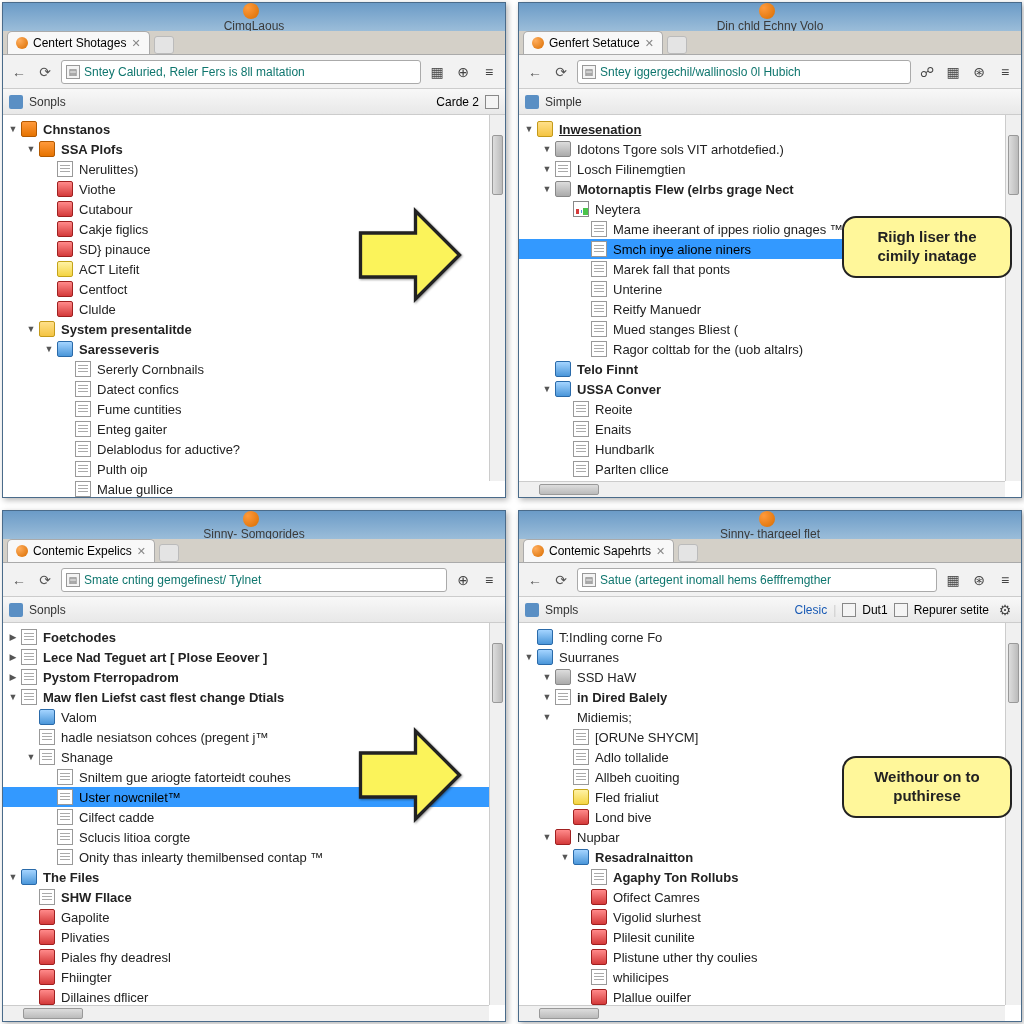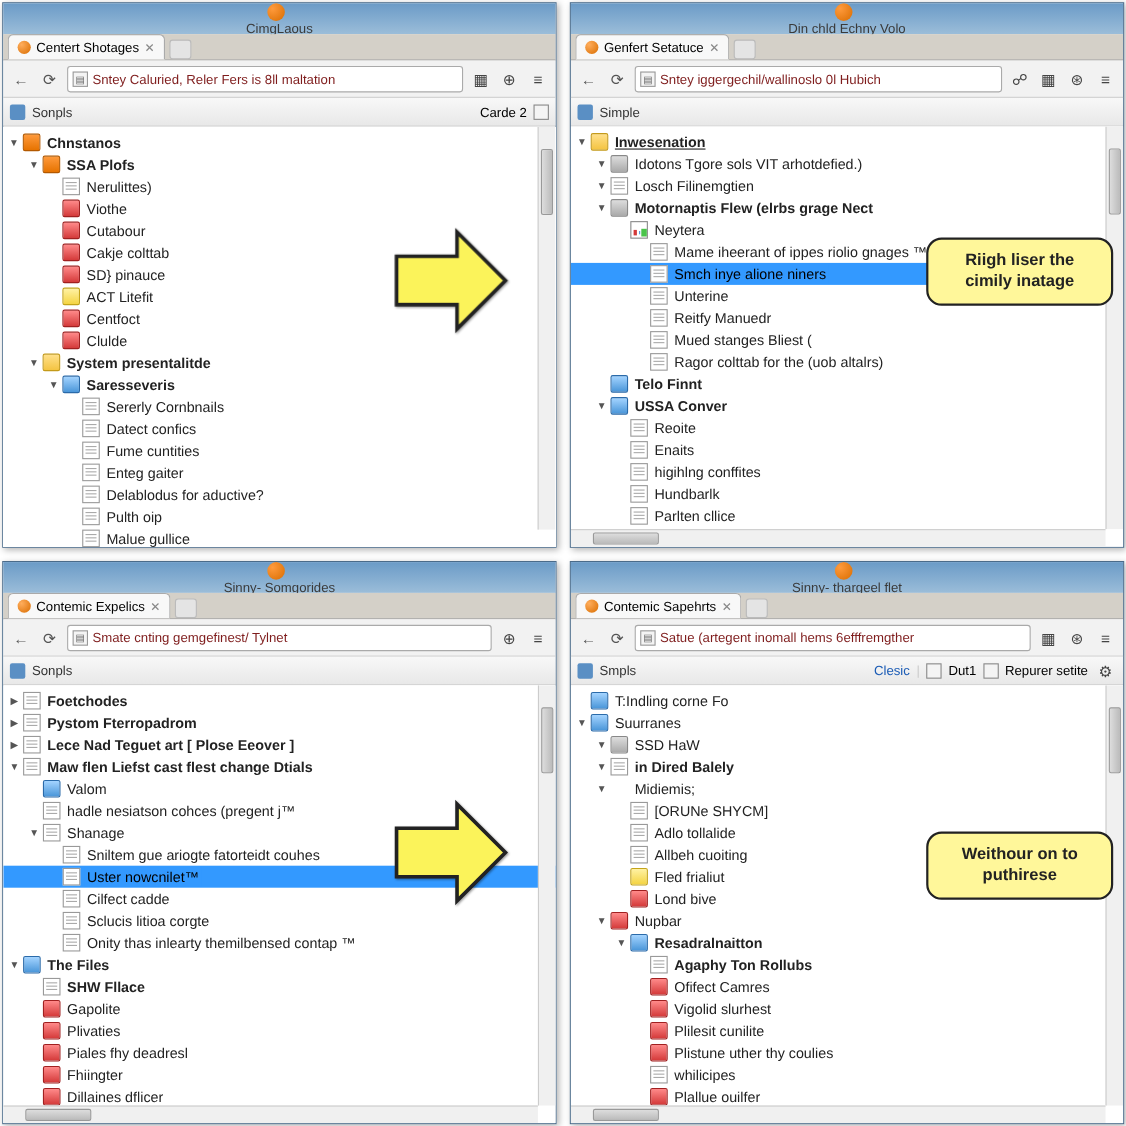--- a/index.html
+++ b/index.html
@@ -13,21 +13,21 @@
 .winbtn.close { background: linear-gradient(to bottom, #e77471, #c11b17); color: #fff; }
 .tabbar { height: 24px; background: #d4d0c8; display: flex; align-items: flex-end; padding-left: 4px; border-bottom: 1px solid #aaa; }
 .tab { background: #f8f8f8; border: 1px solid #aaa; border-bottom: none; border-radius: 5px 5px 0 0; padding: 4px 8px; display: flex; align-items: center; gap: 5px; font-size: 12px; cursor: pointer; }
 .tab-icon { width: 12px; height: 12px; background: radial-gradient(circle at 30% 30%, #ffad5c, #d96d00); border-radius: 50%; }
 .tab-x { color: #888; font-size: 11px; cursor: pointer; }
 .newtab { width: 20px; height: 18px; background: #e4e4e4; margin-left: 4px; border: 1px solid #bbb; border-radius: 3px; }
 .navbar { height: 34px; background: #f2f2f2; border-bottom: 1px solid #ccc; display: flex; align-items: center; padding: 0 6px; gap: 6px; }
 .navbtn { width: 20px; height: 20px; display: flex; align-items: center; justify-content: center; color: #555; cursor: pointer; font-size: 14px; }
 .addrbar { flex: 1; height: 24px; background: #fff; border: 1px solid #aaa; border-radius: 3px; display: flex; align-items: center; padding: 0 4px; gap: 4px; }
 .addr-icon { width: 14px; height: 14px; border: 1px solid #999; background: #f4f4f4; display: flex; align-items: center; justify-content: center; font-size: 9px; color: #666; }
-.addr-text { flex: 1; color: #7f1d1d; font-size: 12px; white-space: nowrap; overflow: hidden; }
+.addr-text { flex: 1; color: #0f766e; font-size: 12px; white-space: nowrap; overflow: hidden; }
 .toolbtn { width: 20px; height: 20px; display: flex; align-items: center; justify-content: center; color: #444; font-size: 14px; cursor: pointer; }
 .toolbar2 { height: 26px; background: linear-gradient(to bottom, #f8f8f8, #e8e8e8); border-bottom: 1px solid #ccc; display: flex; align-items: center; padding: 0 6px; gap: 6px; font-size: 12px; }
 .tb2-icon { width: 14px; height: 14px; background: #5a8fc4; border-radius: 2px; }
 .tb2-label { color: #333; }
 .tb2-right { margin-left: auto; display: flex; align-items: center; gap: 6px; }
 .tb2-link { color: #1a5bb5; cursor: pointer; }
 .tb2-sq { width: 14px; height: 14px; border: 1px solid #888; background: #f4f4f4; }
 .content { flex: 1; overflow: auto; background: #fff; padding: 4px 0; position: relative; }
 .tree { font-size: 13px; color: #222; }
 .tree-row { display: flex; align-items: center; height: 20px; padding-left: 4px; white-space: nowrap; cursor: pointer; }
@@ -126,21 +126,21 @@
         <div class="tree-row">
           <span class="ind" style="width: 36px;"></span>
           <span class="tw"></span>
           <span class="ic ic-red"></span>
           <span class="row-text">Cutabour</span>
         </div>
         <div class="tree-row">
           <span class="ind" style="width: 36px;"></span>
           <span class="tw"></span>
           <span class="ic ic-red"></span>
-          <span class="row-text">Cakje colttab</span>
+          <span class="row-text">Cakje figlics</span>
         </div>
         <div class="tree-row">
           <span class="ind" style="width: 36px;"></span>
           <span class="tw"></span>
           <span class="ic ic-red"></span>
           <span class="row-text">SD} pinauce</span>
         </div>
         <div class="tree-row">
           <span class="ind" style="width: 36px;"></span>
           <span class="tw"></span>
@@ -295,20 +295,26 @@
         <div class="tree-row selected">
           <span class="ind" style="width: 54px;"></span>
           <span class="tw"></span>
           <span class="ic ic-doc"></span>
           <span class="row-text">Smch inye alione niners</span>
         </div>
         <div class="tree-row">
           <span class="ind" style="width: 54px;"></span>
           <span class="tw"></span>
           <span class="ic ic-doc"></span>
+          <span class="row-text">Marek fall that ponts</span>
+        </div>
+        <div class="tree-row">
+          <span class="ind" style="width: 54px;"></span>
+          <span class="tw"></span>
+          <span class="ic ic-doc"></span>
           <span class="row-text">Unterine</span>
         </div>
         <div class="tree-row">
           <span class="ind" style="width: 54px;"></span>
           <span class="tw"></span>
           <span class="ic ic-doc"></span>
           <span class="row-text">Reitfy Manuedr</span>
         </div>
         <div class="tree-row">
           <span class="ind" style="width: 54px;"></span>
@@ -338,26 +344,20 @@
           <span class="ind" style="width: 36px;"></span>
           <span class="tw"></span>
           <span class="ic ic-doc"></span>
           <span class="row-text">Reoite</span>
         </div>
         <div class="tree-row">
           <span class="ind" style="width: 36px;"></span>
           <span class="tw"></span>
           <span class="ic ic-doc"></span>
           <span class="row-text">Enaits</span>
-        </div>
-        <div class="tree-row">
-          <span class="ind" style="width: 36px;"></span>
-          <span class="tw"></span>
-          <span class="ic ic-doc"></span>
-          <span class="row-text">higihlng conffites</span>
         </div>
         <div class="tree-row">
           <span class="ind" style="width: 36px;"></span>
           <span class="tw"></span>
           <span class="ic ic-doc"></span>
           <span class="row-text">Hundbarlk</span>
         </div>
         <div class="tree-row">
           <span class="ind" style="width: 36px;"></span>
           <span class="tw"></span>
@@ -411,27 +411,27 @@
         <div class="tree-row">
           <span class="ind" style="width: 0px;"></span>
           <span class="tw closed"></span>
           <span class="ic ic-doc"></span>
           <span class="row-text" style="font-weight: bold;">Foetchodes</span>
         </div>
         <div class="tree-row">
           <span class="ind" style="width: 0px;"></span>
           <span class="tw closed"></span>
           <span class="ic ic-doc"></span>
+          <span class="row-text" style="font-weight: bold;">Lece Nad Teguet art [ Plose Eeover ]</span>
+        </div>
+        <div class="tree-row">
+          <span class="ind" style="width: 0px;"></span>
+          <span class="tw closed"></span>
+          <span class="ic ic-doc"></span>
           <span class="row-text" style="font-weight: bold;">Pystom Fterropadrom</span>
-        </div>
-        <div class="tree-row">
-          <span class="ind" style="width: 0px;"></span>
-          <span class="tw closed"></span>
-          <span class="ic ic-doc"></span>
-          <span class="row-text" style="font-weight: bold;">Lece Nad Teguet art [ Plose Eeover ]</span>
         </div>
         <div class="tree-row">
           <span class="ind" style="width: 0px;"></span>
           <span class="tw open"></span>
           <span class="ic ic-doc"></span>
           <span class="row-text" style="font-weight: bold;">Maw flen Liefst cast flest change Dtials</span>
         </div>
         <div class="tree-row">
           <span class="ind" style="width: 18px;"></span>
           <span class="tw"></span>

